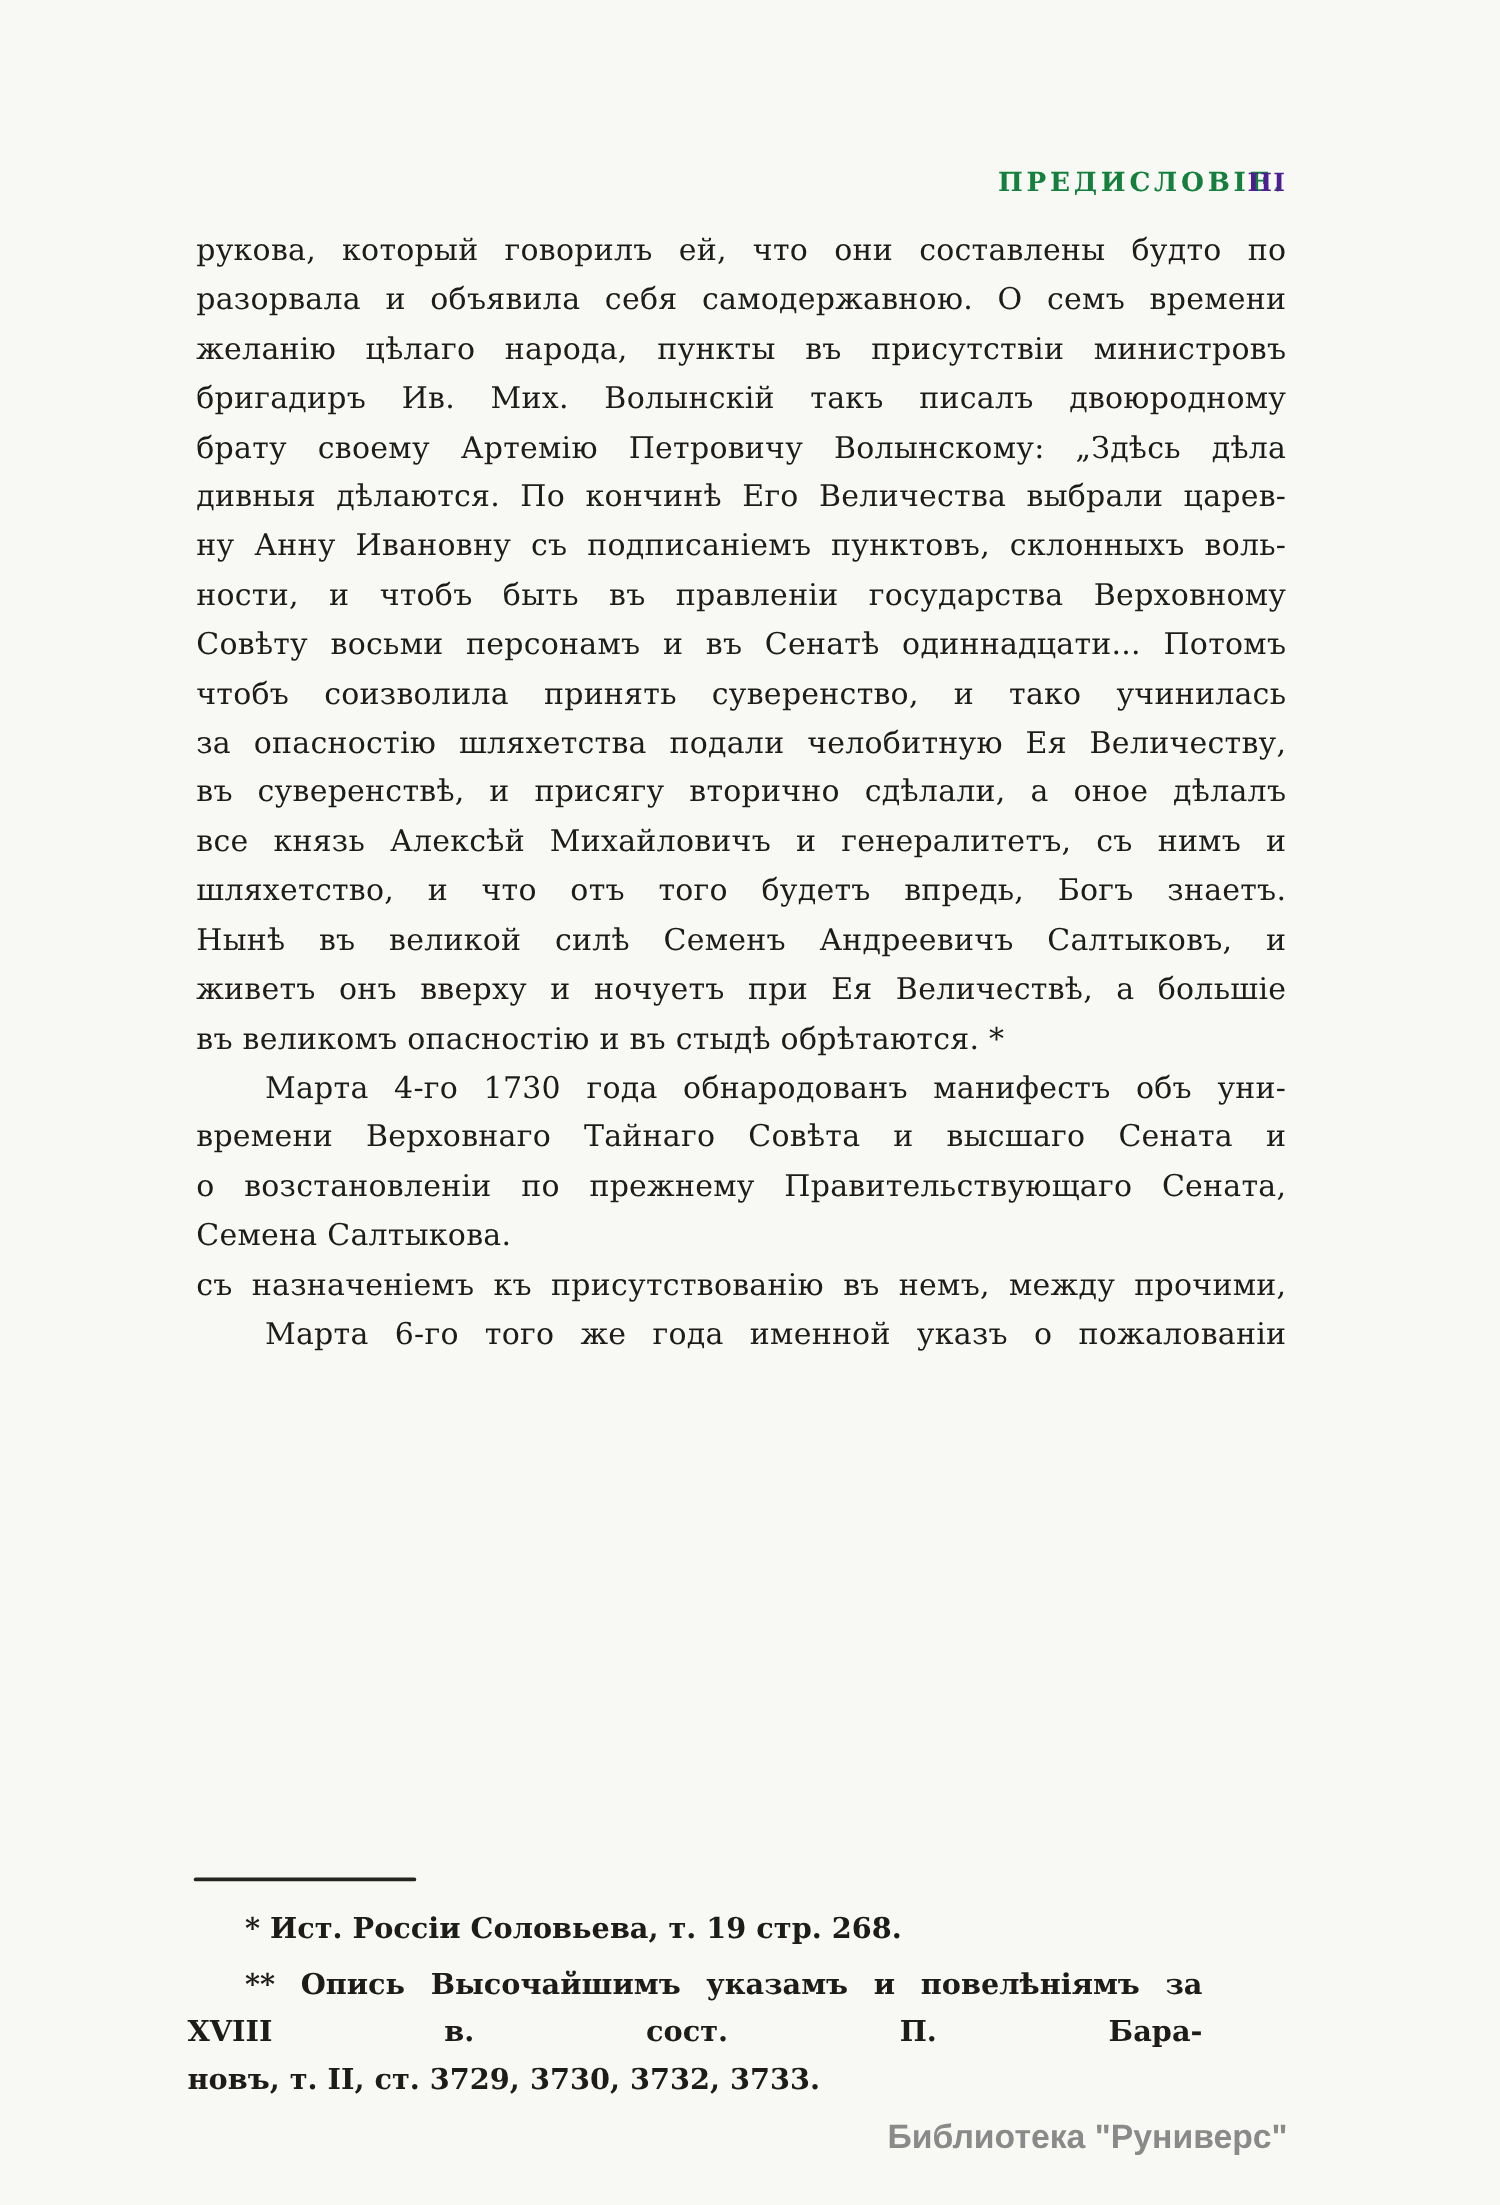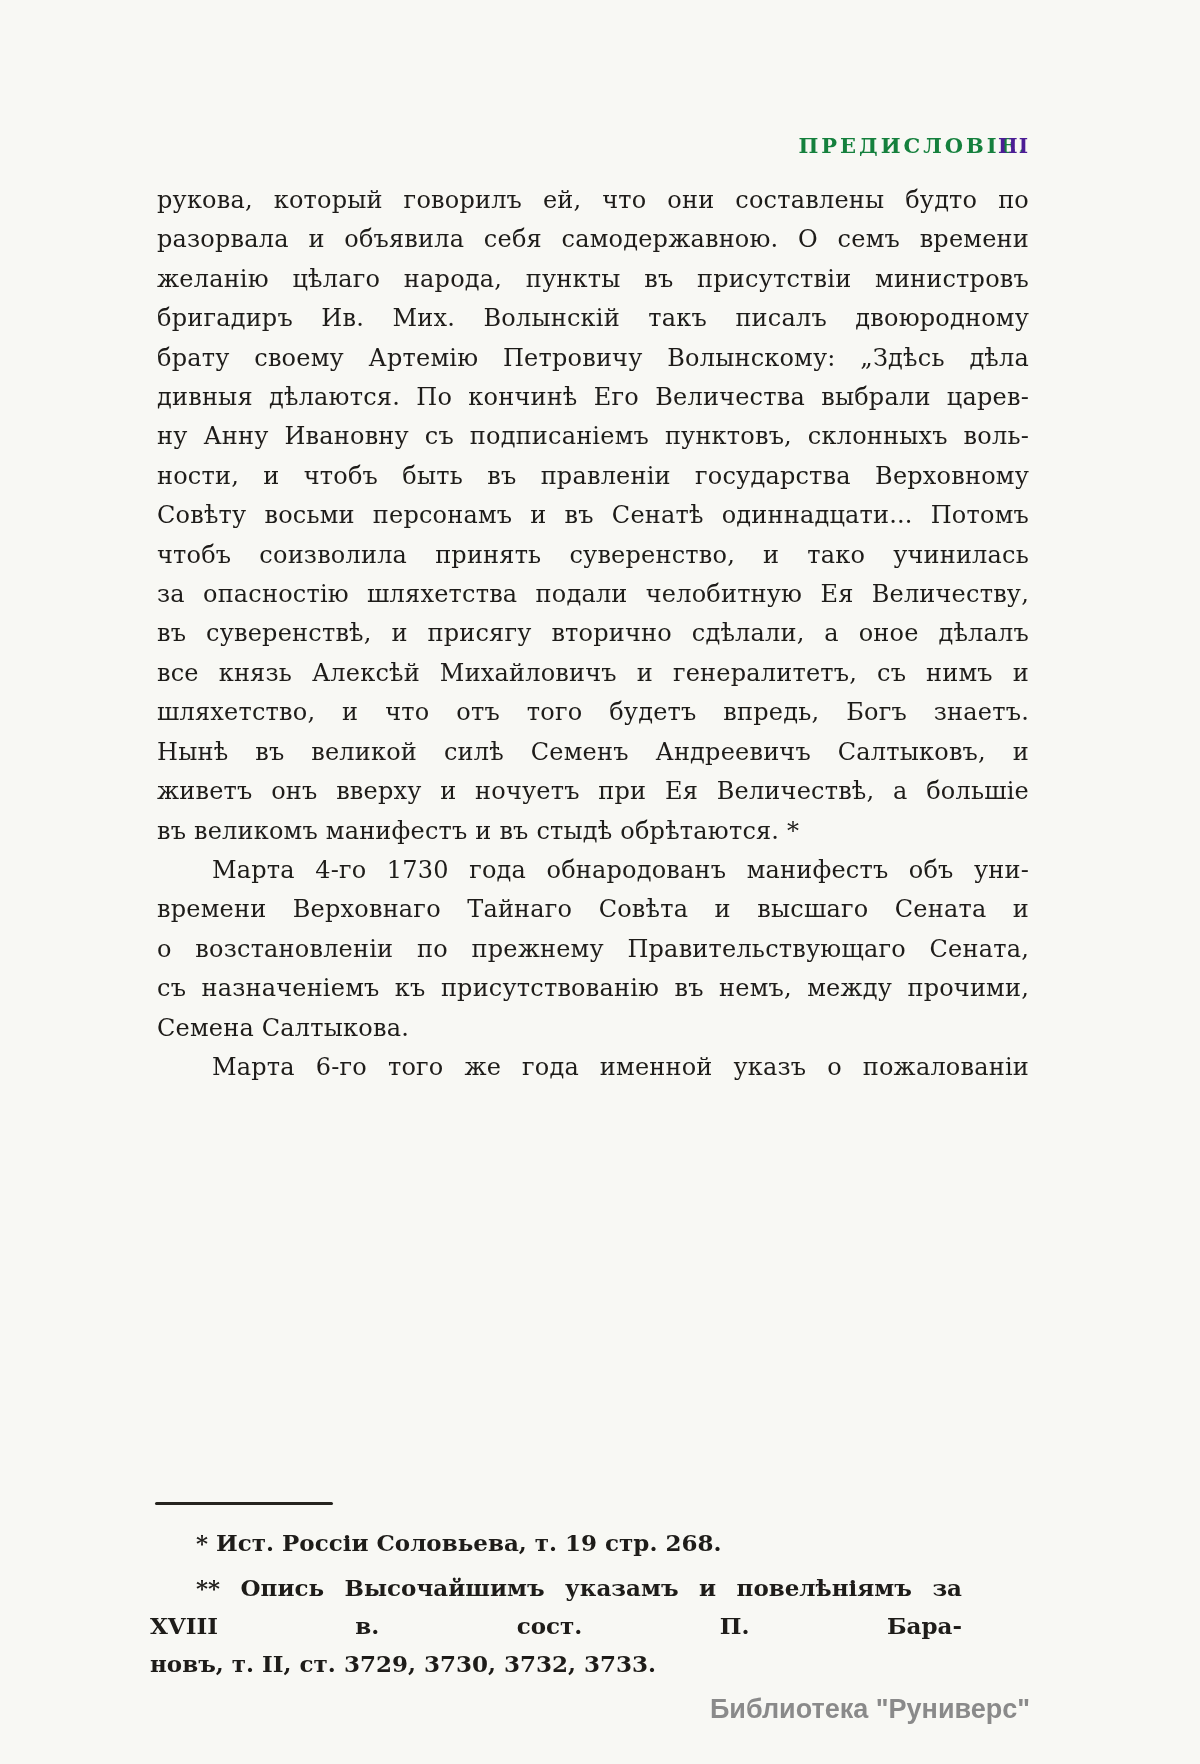--- a/index.html
+++ b/index.html
@@ -129,26 +129,26 @@
       <div class="ln">ну Анну Ивановну съ подписаніемъ пунктовъ, склонныхъ воль-</div>
       <div class="ln">ности, и чтобъ быть въ правленіи государства Верховному</div>
       <div class="ln">Совѣту восьми персонамъ и въ Сенатѣ одиннадцати... Потомъ</div>
       <div class="ln">чтобъ соизволила принять суверенство, и тако учинилась</div>
       <div class="ln">за опасностію шляхетства подали челобитную Ея Величеству,</div>
       <div class="ln">въ суверенствѣ, и присягу вторично сдѣлали, а оное дѣлалъ</div>
       <div class="ln">все князь Алексѣй Михайловичъ и генералитетъ, съ нимъ и</div>
       <div class="ln">шляхетство, и что отъ того будетъ впредь, Богъ знаетъ.</div>
       <div class="ln">Нынѣ въ великой силѣ Семенъ Андреевичъ Салтыковъ, и</div>
       <div class="ln">живетъ онъ вверху и ночуетъ при Ея Величествѣ, а большіе</div>
-      <div class="ln last">въ великомъ манифестъ и въ стыдѣ обрѣтаются. *</div>
+      <div class="ln last">въ великомъ опасностію и въ стыдѣ обрѣтаются. *</div>
       <div class="ln indent">Марта 4-го 1730 года обнародованъ манифестъ объ уни-</div>
       <div class="ln">времени Верховнаго Тайнаго Совѣта и высшаго Сената и</div>
       <div class="ln">о возстановленіи по прежнему Правительствующаго Сената,</div>
+      <div class="ln last">Семена Салтыкова.</div>
       <div class="ln">съ назначеніемъ къ присутствованію въ немъ, между прочими,</div>
-      <div class="ln last">Семена Салтыкова.</div>
       <div class="ln indent">Марта 6-го того же года именной указъ о пожалованіи</div>
     </div>
 
   <div class="footnote-rule"></div>
 
   <div class="footnotes" id="footnotes">
       <div class="fn-item">
         <div class="fn-line indent last">* Ист. Россіи Соловьева, т. 19 стр. 268.</div>
       </div>
       <div class="fn-item">

